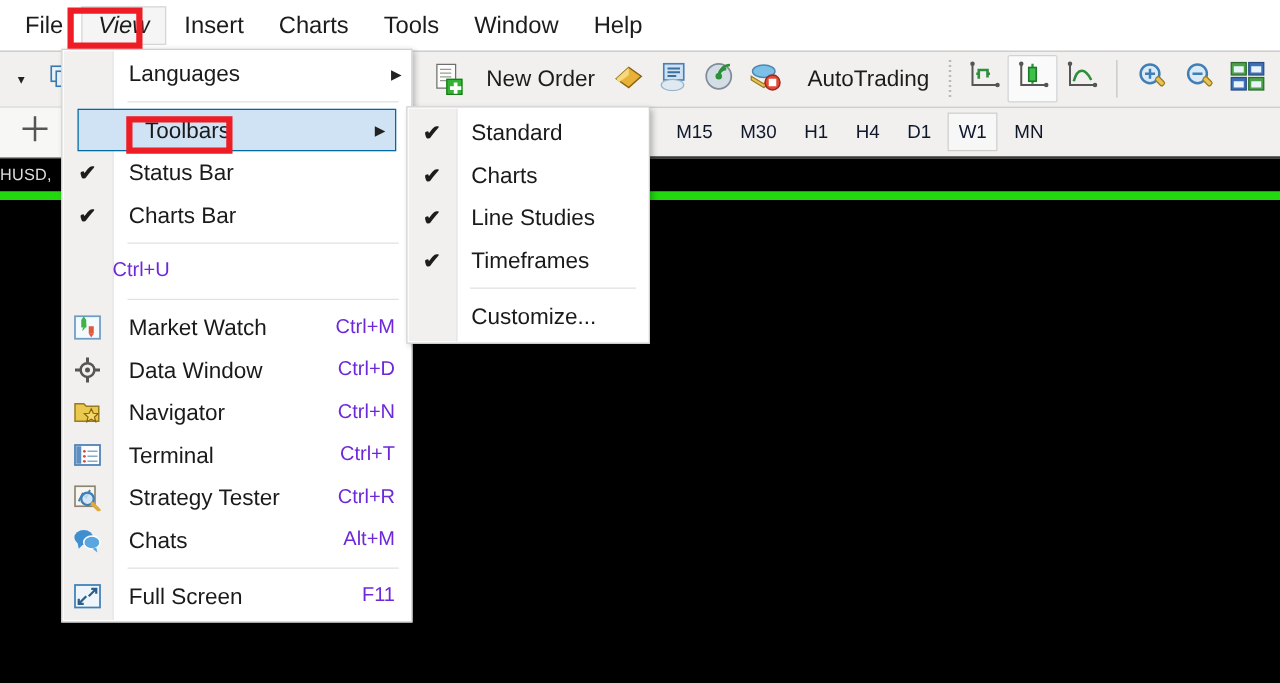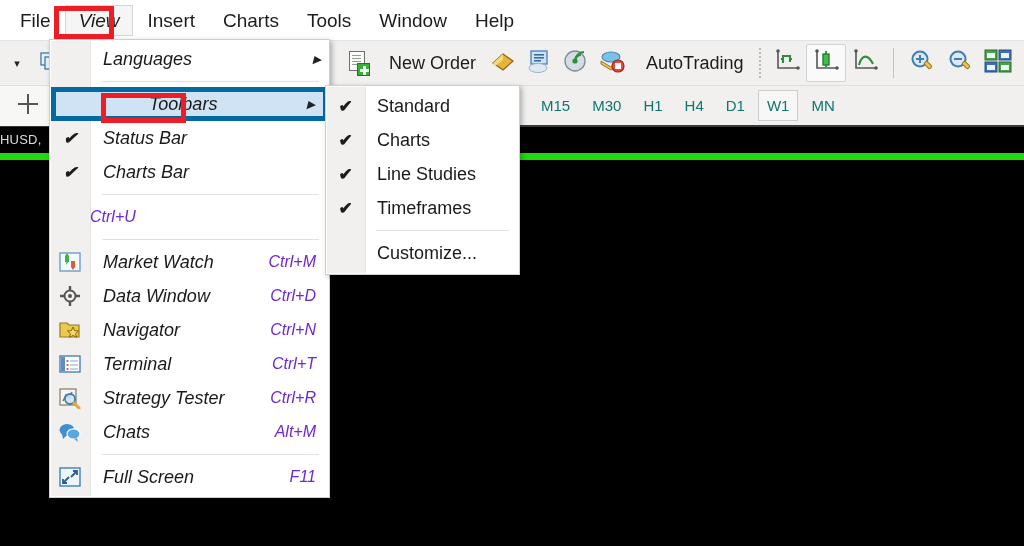--- a/index.html
+++ b/index.html
@@ -91,21 +91,21 @@
     display: flex;
     align-items: center;
   }
   .tf-crosshair {
     width: 56px; height: 40px;
     display: flex; align-items: center; justify-content: center;
     background: #f7f7f6;
   }
   .tf-item {
     font-size: 15px;
-    color: #0f766e;
+    color: #0f172a;
     padding: 8px 9px;
     margin: 0 2px;
     line-height: 1;
   }
   .tf-item.selected {
     background: #f7f7f7;
     border: 1px solid #cdcdcd;
     padding: 7px 8px;
   }
   .tf-gap { width: 34px; }
@@ -133,42 +133,40 @@
   
   .dropdown {
     position: absolute;
     left: 49px; top: 39px;
     width: 281px;
     background: #ffffff;
     border: 1px solid #cfcfcf;
     box-shadow: 2px 2px 5px rgba(0,0,0,.28);
     z-index: 40;
     padding: 2px 0 3px 0;
-    font-style: italic;
   }
   .dropdown .gutter {
     position: absolute; left: 1px; top: 1px;
     width: 40px; bottom: 1px;
     background: #f1f0ef;
     border-right: 1px solid #e6e5e4;
   }
   .mi {
     position: relative;
     display: flex;
     align-items: center;
     height: 34px;
     padding-left: 0;
     z-index: 2;
   }
   .mi.hl {
     background: #cfe3f5;
-    border: 5px solid #0369a1;
-    margin: 0 1px;
+    border: 1px solid #0369a1;
+    margin: 0 12px;
     height: 34px;
-    gap: 40px;
   }
   .mi-icon {
     width: 40px;
     min-width: 40px;
     height: 100%;
     display: flex; align-items: center; justify-content: center;
   }
   .mi-label {
     font-size: 18px;
     color: #1a1a1a;

